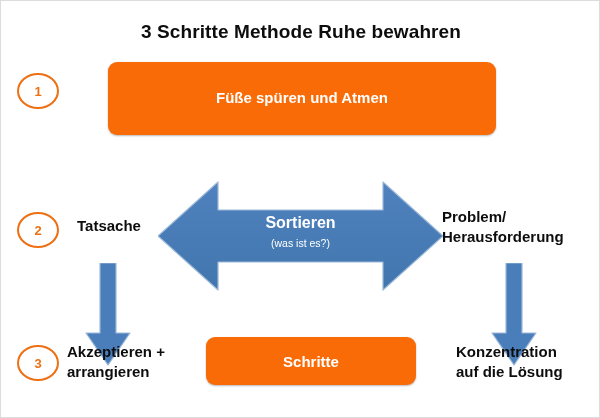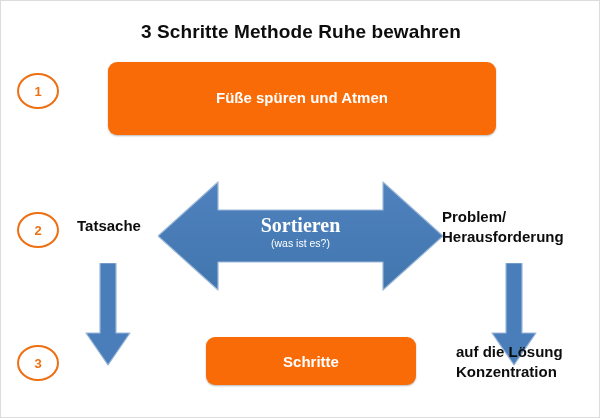--- a/index.html
+++ b/index.html
@@ -103,23 +103,22 @@
   .arrow-label {
     position: absolute;
     left: 157px;
     width: 285px;
     text-align: center;
     color: #ffffff;
     pointer-events: none;
   }
   #arrow-label-main {
     top: 213px;
-    font-size: 20px;
-    font-weight: bold;
-    font-family: Liberation Serif, serif;
+    font-size: 16px;
+    font-weight: bold;
   }
   #arrow-label-sub {
     top: 236px;
     font-size: 10.5px;
   }
 
   
   .down-arrow {
     position: absolute;
     width: 46px;
@@ -191,23 +190,27 @@
   <div class="down-arrow" id="down-arrow-right">
     <svg width="46" height="103" viewBox="0 0 46 103" xmlns="http://www.w3.org/2000/svg">
       <polygon points="15,0 31,0 31,70 45,70 23,102 1,70 15,70" fill="#4A7EBB" stroke="#9BB8D8" stroke-width="1.2" stroke-linejoin="round"></polygon>
     </svg>
   </div>
 
   <div class="step-circle" id="step3">
     <span>3</span>
   </div>
 
+  <div class="label" id="label-akzeptieren">
+    <div>Akzeptieren +</div>
+    <div>arrangieren</div>
+  </div>
 
   <div class="orange-box" id="box-handeln">
     <div class="box-title">Schritte</div>
   </div>
 
   <div class="label" id="label-konz">
+    <div>Konzentration</div>
     <div>auf die Lösung</div>
-    <div>Konzentration</div>
   </div>
 
 </div>
 
 </body></html>

